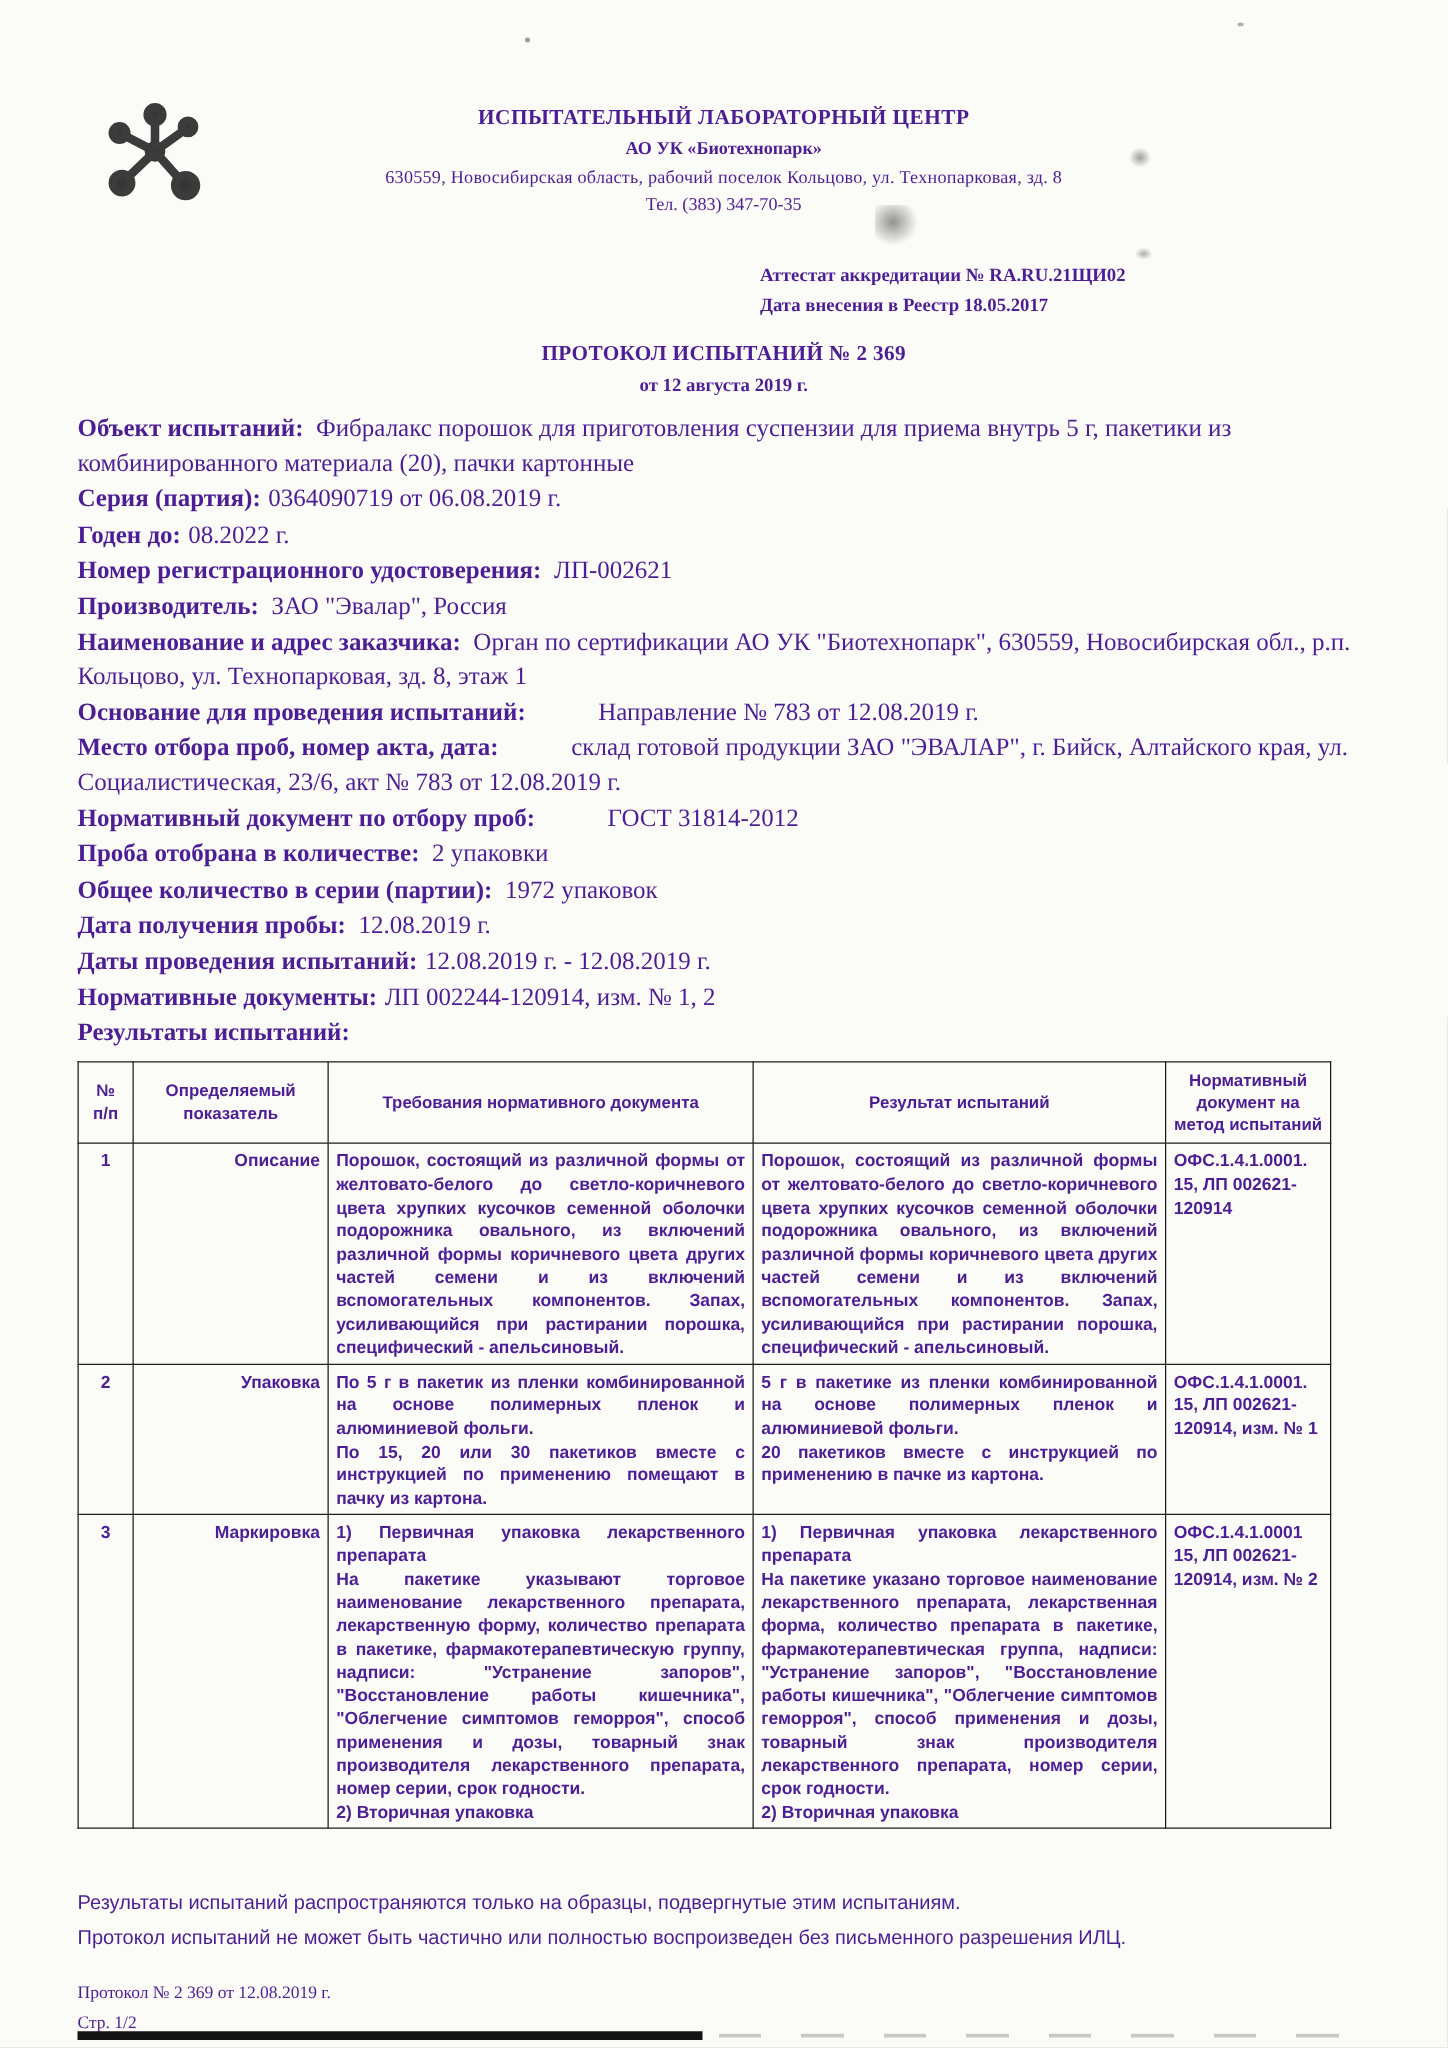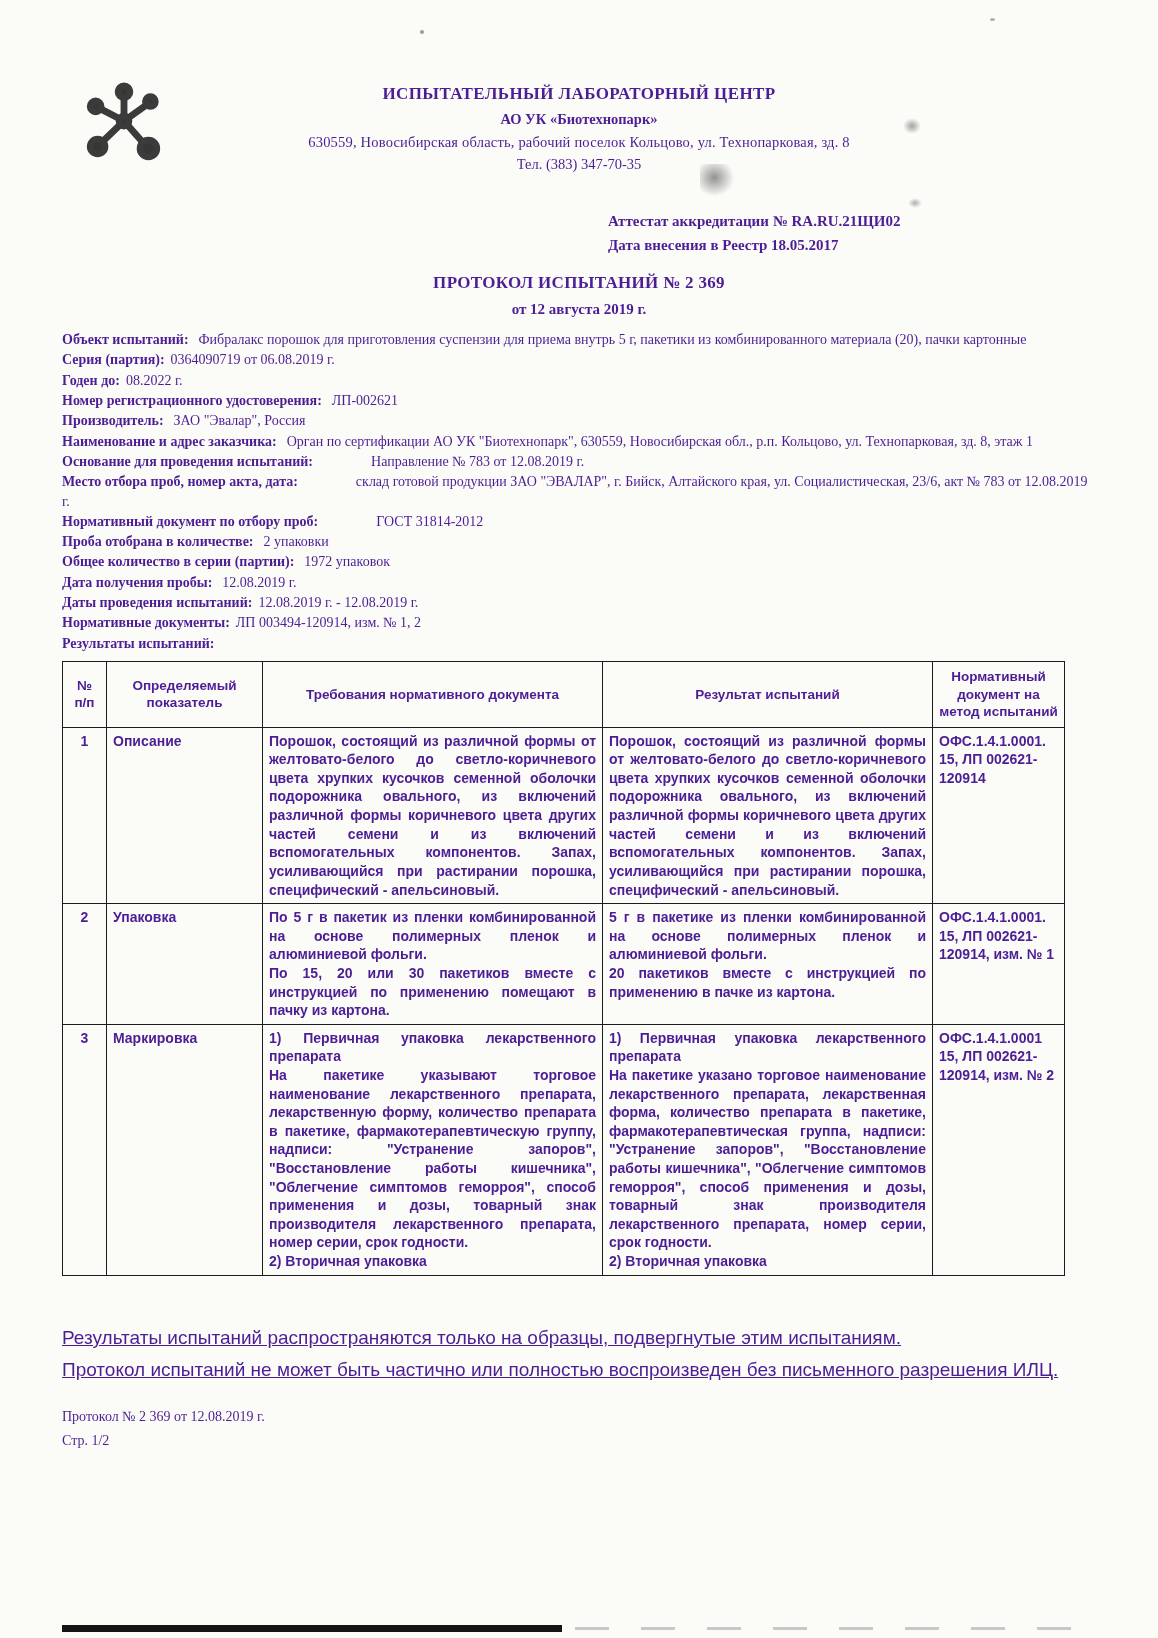--- a/index.html
+++ b/index.html
@@ -28,21 +28,21 @@
 
   .accred {
     margin:36px 0 0 546px;
     font-size:15px; font-weight:bold; line-height:1.6;
   }
 
   .title { text-align:center; margin-top:16px; }
   .title-1 { font-size:17px; font-weight:bold; letter-spacing:.3px;text-align:center; }
   .title-2 { font-size:15px; font-weight:bold; margin-top:8px; }
 
-  .fields { margin-top:12px; font-size:14px; line-height:1.38; }
+  .fields { margin-top:12px; font-size:20px; line-height:1.38; }
   .field { margin-bottom:1px; }
   .lbl { font-weight:bold; }
   .val { margin-left:10px; }
   .val.tab { margin-left:58px; }
   .val.tab-sm { margin-left:6px; }
 
   table.results {
     border-collapse:collapse;
     margin-top:8px;
     width:1002px;
@@ -59,32 +59,32 @@
     text-align:center; vertical-align:middle;
     white-space:pre-line; line-height:1.3;
     padding:6px 4px;
   }
   .results td {
     font-size:14px; font-weight:bold;
     text-align:justify; white-space:pre-line;
     line-height:1.33;
   }
   .results td.c-num { text-align:center; }
-  .results td.c-ind { text-align:left; }
+  .results td.c-ind { text-align:right; }
   .results td.c-method { text-align:left; overflow-wrap:break-word; }
   .col-num { width:44px; }
   .col-ind { width:156px; }
   .col-req { width:340px; }
   .col-res { width:330px; }
   .col-method { width:132px; }
 
   .notes {
     margin-top:48px;
     font-family:"Liberation Sans", sans-serif;
-    font-size:19px; line-height:1.5;text-decoration:underline;
+    font-size:16px; line-height:1.5;
   }
   .notes p { margin-bottom:4px; }
 
   .foot-right {
     margin-top:20px;
     padding-right:86px;
     text-align:left;
     font-size:14px; line-height:1.7;
   }
 
@@ -168,21 +168,21 @@
       <p class="field"><span class="lbl">Номер регистрационного удостоверения:</span><span class="val">ЛП-002621</span></p>
       <p class="field"><span class="lbl">Производитель:</span><span class="val">ЗАО "Эвалар", Россия</span></p>
       <p class="field"><span class="lbl">Наименование и адрес заказчика:</span><span class="val">Орган по сертификации АО УК "Биотехнопарк", 630559, Новосибирская обл., р.п. Кольцово, ул. Технопарковая, зд. 8, этаж 1</span></p>
       <p class="field"><span class="lbl">Основание для проведения испытаний:</span><span class="val tab">Направление № 783 от 12.08.2019 г.</span></p>
       <p class="field"><span class="lbl">Место отбора проб, номер акта, дата:</span><span class="val tab">склад готовой продукции ЗАО "ЭВАЛАР", г. Бийск, Алтайского края, ул. Социалистическая, 23/6, акт № 783 от 12.08.2019 г.</span></p>
       <p class="field"><span class="lbl">Нормативный документ по отбору проб:</span><span class="val tab">ГОСТ 31814-2012</span></p>
       <p class="field"><span class="lbl">Проба отобрана в количестве:</span><span class="val">2 упаковки</span></p>
       <p class="field"><span class="lbl">Общее количество в серии (партии):</span><span class="val">1972 упаковок</span></p>
       <p class="field"><span class="lbl">Дата получения пробы:</span><span class="val">12.08.2019 г.</span></p>
       <p class="field"><span class="lbl">Даты проведения испытаний:</span><span class="val tab-sm">12.08.2019 г. - 12.08.2019 г.</span></p>
-      <p class="field"><span class="lbl">Нормативные документы:</span><span class="val tab-sm">ЛП 003494-120914, изм. № 1, 2</span></p>
+      <p class="field"><span class="lbl">Нормативные документы:</span><span class="val tab-sm">ЛП 002244-120914, изм. № 1, 2</span></p>
       <p class="field"><span class="lbl">Результаты испытаний:</span></p>
     </div>
 
     <table class="results">
       <colgroup>
         <col class="col-num">
           <col class="col-ind">
           <col class="col-req">
           <col class="col-res">
           <col class="col-method">

